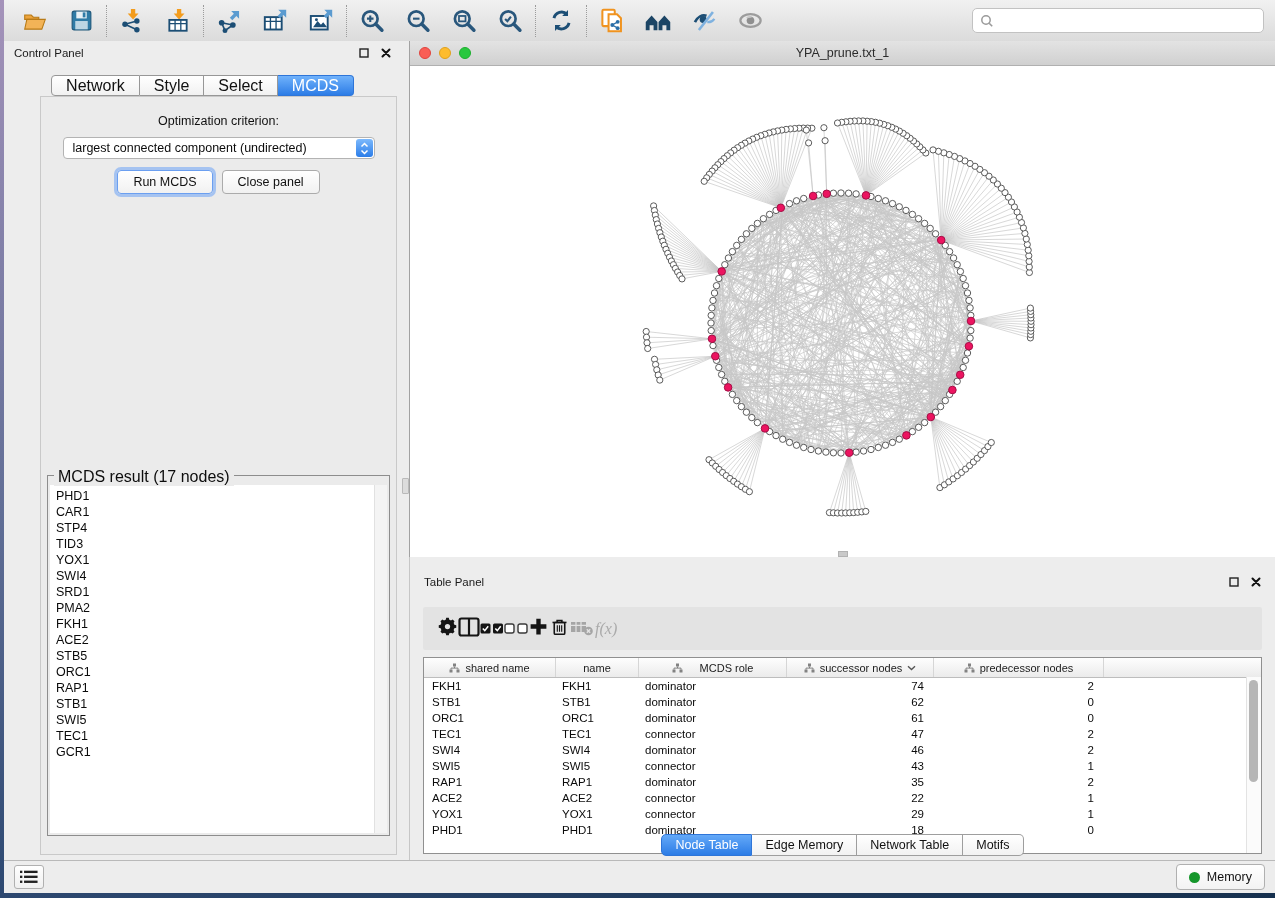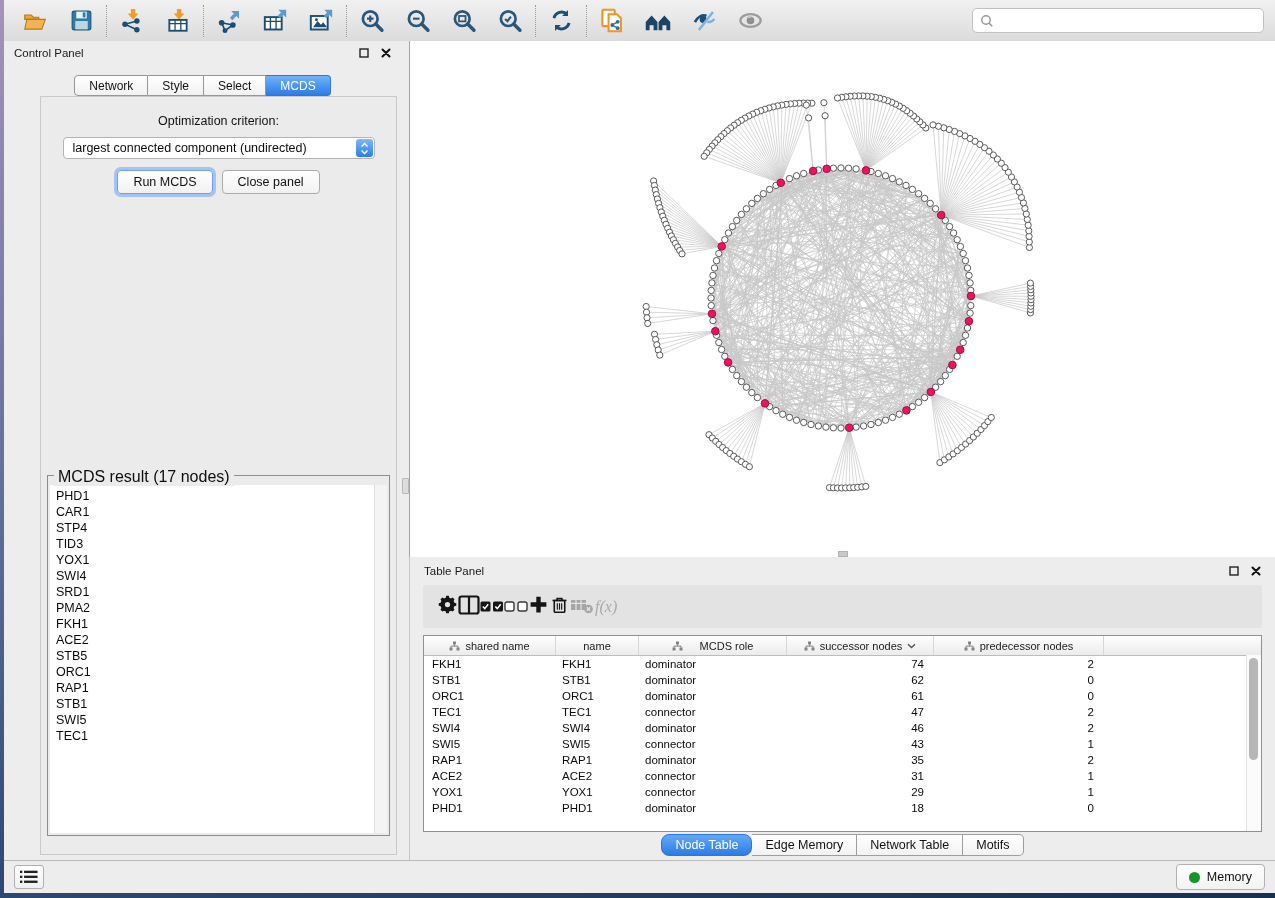--- a/index.html
+++ b/index.html
@@ -19,21 +19,21 @@
   .search input{border:none;outline:none;flex:1;font-size:12px;font-family:inherit;background:transparent;margin-left:5px;}
 
   
   .main{position:absolute;top:41px;bottom:33px;left:0;right:0;display:flex;}
 
   
   .control-panel{width:397px;flex:none;background:#ededed;position:relative;}
   .cp-header{height:24px;display:flex;align-items:center;padding:0 10px;font-size:11.5px;color:#1a1a1a;}
   .winbtns{margin-left:auto;display:flex;gap:12px;align-items:center;}
   .cp-tabs{display:flex;justify-content:center;height:21px;margin-top:10px;position:relative;z-index:2;}
-  .seg{border:1px solid #979797;border-left:none;background:linear-gradient(#ffffff,#f1f1f1);font-size:12px;padding:2px 14px;display:flex;align-items:center;color:#111;cursor:default;text-align:center;}
+  .seg{border:1px solid #979797;border-left:none;background:linear-gradient(#ffffff,#f1f1f1);font-size:16px;padding:2px 14px;display:flex;align-items:center;color:#111;cursor:default;text-align:center;}
   .seg:first-child{border-left:1px solid #979797;border-radius:4px 0 0 4px;}
   .seg:last-child{border-radius:0 4px 4px 0;}
   .seg.active{background:linear-gradient(#70b2fb,#2c7ce6);color:#fff;border-color:#2e75d8;}
   .cp-body{position:absolute;left:4px;right:4px;top:55px;bottom:5px;border:1px solid #c9c9c9;background:#ebebeb;margin-left:32px;}
   .opt-label{text-align:center;margin-top:17px;font-size:12.5px;color:#111;}
   .combo{margin:9px auto 0;width:312px;height:22px;background:#fff;border:1px solid #b3b3b3;border-radius:4px;display:flex;align-items:center;font-size:12.5px;position:relative;box-sizing:border-box;padding-left:9px;}
   .combo-val{flex:1;white-space:nowrap;overflow:hidden;color:#0b0b0b;}
   .combo-stepper{position:absolute;right:1px;top:1px;bottom:1px;width:17px;border-radius:3px;background:linear-gradient(#7cb9fc,#2b7de9);display:flex;flex-direction:column;align-items:center;justify-content:center;gap:1px;}
   .btn-row{display:flex;justify-content:center;gap:9px;margin-top:11px;}
   .btn{height:22px;padding:0 15px;background:linear-gradient(#ffffff,#f1f1f1);border:1px solid #ababab;border-radius:4px;font-size:12.5px;display:flex;align-items:center;color:#111;cursor:default;}
@@ -57,38 +57,38 @@
   .dot.red{background:#f95e56;border:1px solid #e0443e;box-sizing:border-box;}
   .dot.yellow{background:#fdbc2f;border:1px solid #e0a11d;box-sizing:border-box;}
   .dot.green{background:#29c83f;border:1px solid #1daf2f;box-sizing:border-box;}
   .net-title-text{margin:0 auto;}
   .net-canvas{flex:1;background:#fff;position:relative;}
   .net-canvas svg{position:absolute;left:0;top:0;}
   .net-grab{position:absolute;bottom:0;left:428px;width:10px;height:6px;background:#c9c9c9;border:1px solid #b2b2b2;box-sizing:border-box;}
 
   
   .table-panel{flex:1;position:relative;background:#ededed;border-left:1px solid #c6c6c6;}
-  .tp-header{height:26px;display:flex;align-items:center;padding:1px 14px;font-size:11.5px;color:#1a1a1a;}
+  .tp-header{height:26px;display:flex;align-items:center;padding:12px 14px;font-size:11.5px;color:#1a1a1a;}
   .tp-toolbar{margin:0 13px 7px;height:43px;background:#e3e3e3;border-radius:2px;display:flex;align-items:center;padding:0 14px;}
   .fx{font-family:"Liberation Serif",serif;font-style:italic;font-size:16px;color:#aaa;}
   .tp-table{margin:0 13px;height:195px;border:1px solid #909090;background:#fff;position:relative;overflow:hidden;}
   .thead{display:flex;height:19px;background:linear-gradient(#fefefe,#ebebeb);border-bottom:1px solid #bdbdbd;}
   .th{display:flex;align-items:center;justify-content:center;gap:5px;border-right:1px solid #d6d6d6;color:#1c1c1c;font-size:11px;box-sizing:border-box;}
   .c0{width:132px;}.c1{width:83px;}.c2{width:148px;gap:17px;}.c3{width:147px;}.c4{width:170px;}.cf{flex:1;border-right:none;}
   .tr{display:flex;height:16px;line-height:16px;font-size:11.5px;color:#0b0b0b;}
   .td{box-sizing:border-box;white-space:nowrap;overflow:hidden;}
   .td.c0{padding-left:8px;}.td.c1{padding-left:6px;}.td.c2{padding-left:6px;}
   .td.c3,.td.c4{text-align:right;padding-right:10px;}
   .vscroll{position:absolute;top:19px;right:0;bottom:0;width:14px;background:#fbfbfb;border-left:1px solid #e3e3e3;}
   .vthumb{position:absolute;top:3px;left:2px;width:9px;height:102px;background:#b6b6b6;border-radius:5px;}
   .tp-tabs{position:absolute;bottom:4px;left:0;right:0;display:flex;justify-content:center;height:22px;}
   .seg2{border:1px solid #9e9e9e;border-left:none;background:linear-gradient(#ffffff,#f2f2f2);font-size:12.5px;padding:0 13px;display:flex;align-items:center;color:#111;cursor:default;}
   .seg2:first-child{border-left:1px solid #9e9e9e;border-radius:5px 0 0 5px;}
   .seg2:last-child{border-radius:0 5px 5px 0;}
-  .seg2.active{background:linear-gradient(#64a9f8,#2c7ce6);color:#fff;border-color:#2e75d8;border-radius:8px;}
+  .seg2.active{background:linear-gradient(#64a9f8,#2c7ce6);color:#fff;border-color:#2e75d8;}
 
   
   .status{position:absolute;left:0;right:0;bottom:0;height:33px;background:#ededed;border-top:1px solid #b9b9b9;display:flex;align-items:center;padding:0 10px;box-sizing:border-box;}
   .list-btn{width:28px;height:22px;background:linear-gradient(#fff,#f0f0f0);border:1px solid #b0b0b0;border-radius:3px;display:flex;align-items:center;justify-content:center;}
   .memory-btn{margin-left:auto;height:24px;padding:0 12px;background:linear-gradient(#fff,#f3f3f3);border:1px solid #b0b0b0;border-radius:4px;display:flex;align-items:center;gap:7px;font-size:12.5px;color:#111;}
   .mem-dot{width:11px;height:11px;border-radius:50%;background:#15962b;}
 </style>
 </head>
 <body>
 
@@ -291,32 +291,41 @@
               <div class="mcds-item">SRD1</div>
               <div class="mcds-item">PMA2</div>
               <div class="mcds-item">FKH1</div>
               <div class="mcds-item">ACE2</div>
               <div class="mcds-item">STB5</div>
               <div class="mcds-item">ORC1</div>
               <div class="mcds-item">RAP1</div>
               <div class="mcds-item">STB1</div>
               <div class="mcds-item">SWI5</div>
               <div class="mcds-item">TEC1</div>
+              <div class="mcds-item">GCR1</div>
             </div>
           <div class="mcds-scroll"></div>
         </div>
       </div>
     </div>
 
     <div class="divider">
         <div class="handle"></div>
       </div>
 
     <div class="right-col">
       <div class="net-window">
+        <div class="net-title">
+          <span class="traffic">
+            <span class="dot red"></span>
+            <span class="dot yellow"></span>
+            <span class="dot green"></span>
+          </span>
+          <span class="net-title-text">YPA_prune.txt_1</span>
+        </div>
         <div class="net-canvas">
           <svg id="net-svg" width="866" height="489" viewBox="0 0 866 489">
               <g stroke="#8f8f8f" stroke-width="0.7" opacity="0.5">
                 <line x1="423.4" y1="386.8" x2="306.5" y2="219.7"></line>
                 <line x1="535.3" y1="179.4" x2="438.6" y2="386.8"></line>
                 <line x1="359.6" y1="365.6" x2="308.8" y2="301.5"></line>
                 <line x1="555.5" y1="219.7" x2="431.0" y2="387.0"></line>
                 <line x1="482.5" y1="376.4" x2="353.4" y2="152.7"></line>
                 <line x1="301.2" y1="264.6" x2="393.7" y2="381.5"></line>
                 <line x1="543.6" y1="322.0" x2="525.6" y2="167.8"></line>
@@ -1485,21 +1494,21 @@
                 <div class="td c0">RAP1</div>
                 <div class="td c1">RAP1</div>
                 <div class="td c2">dominator</div>
                 <div class="td c3">35</div>
                 <div class="td c4">2</div>
               </div>
               <div class="tr">
                 <div class="td c0">ACE2</div>
                 <div class="td c1">ACE2</div>
                 <div class="td c2">connector</div>
-                <div class="td c3">31</div>
+                <div class="td c3">22</div>
                 <div class="td c4">1</div>
               </div>
               <div class="tr">
                 <div class="td c0">YOX1</div>
                 <div class="td c1">YOX1</div>
                 <div class="td c2">connector</div>
                 <div class="td c3">29</div>
                 <div class="td c4">1</div>
               </div>
               <div class="tr">

